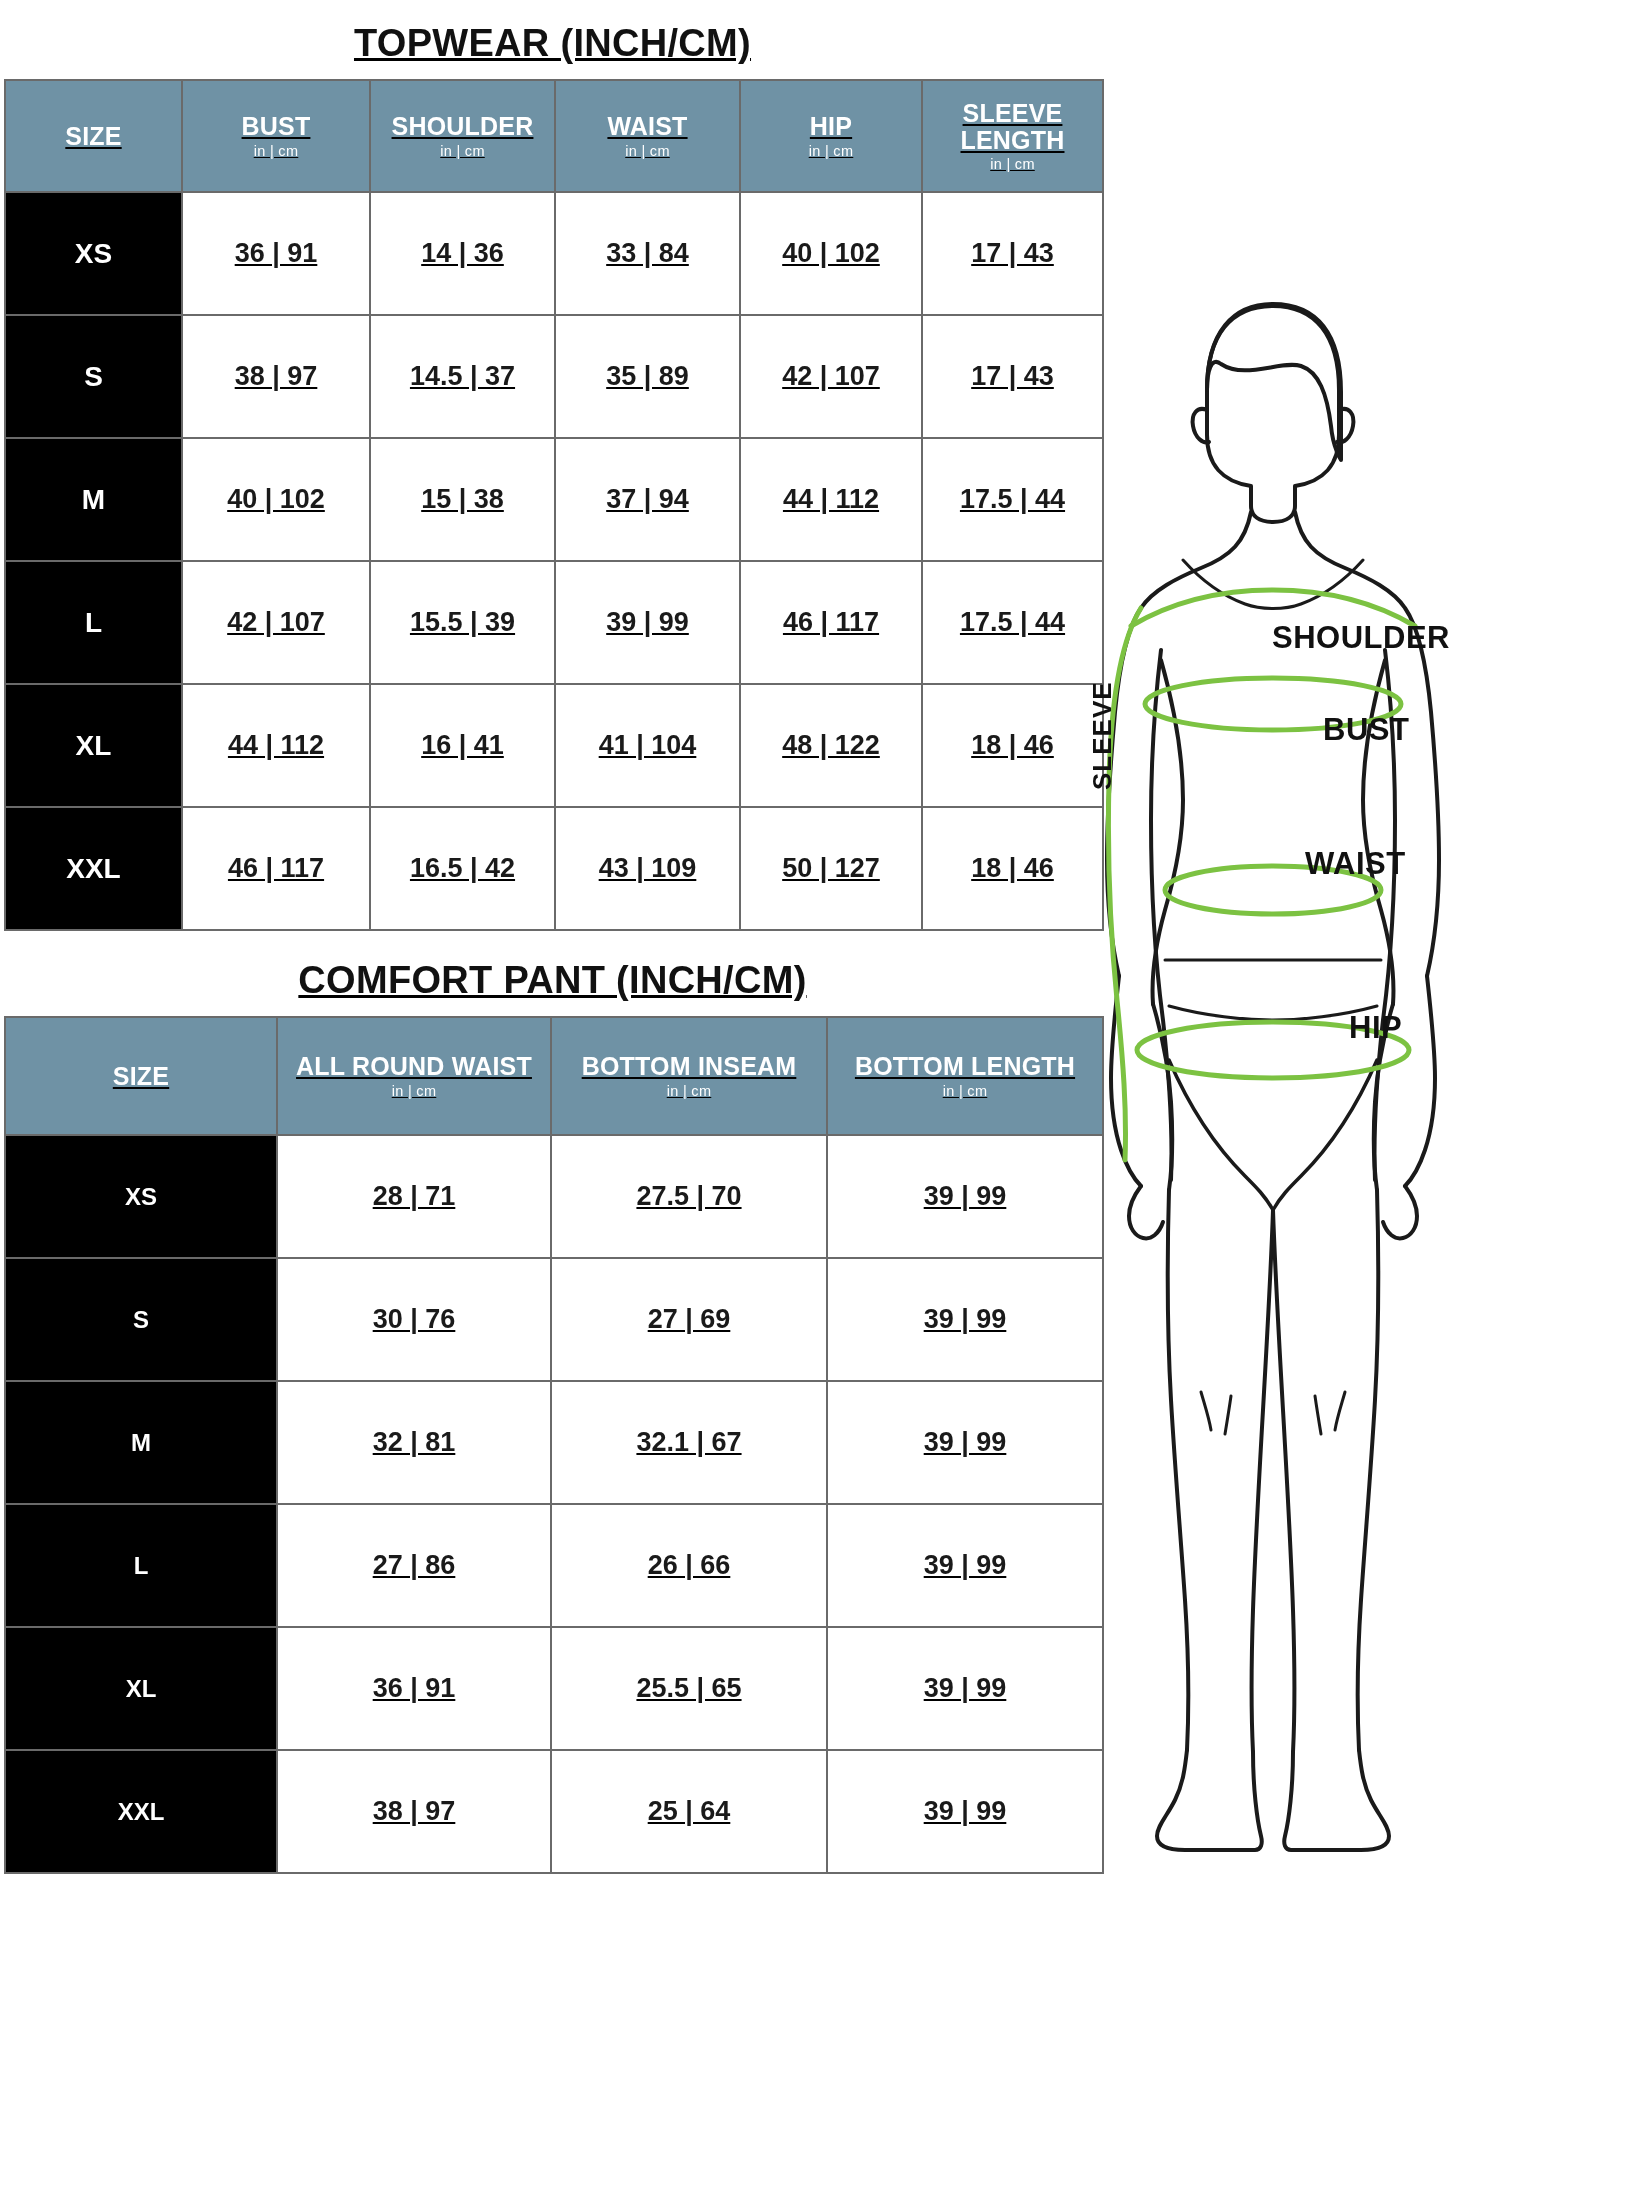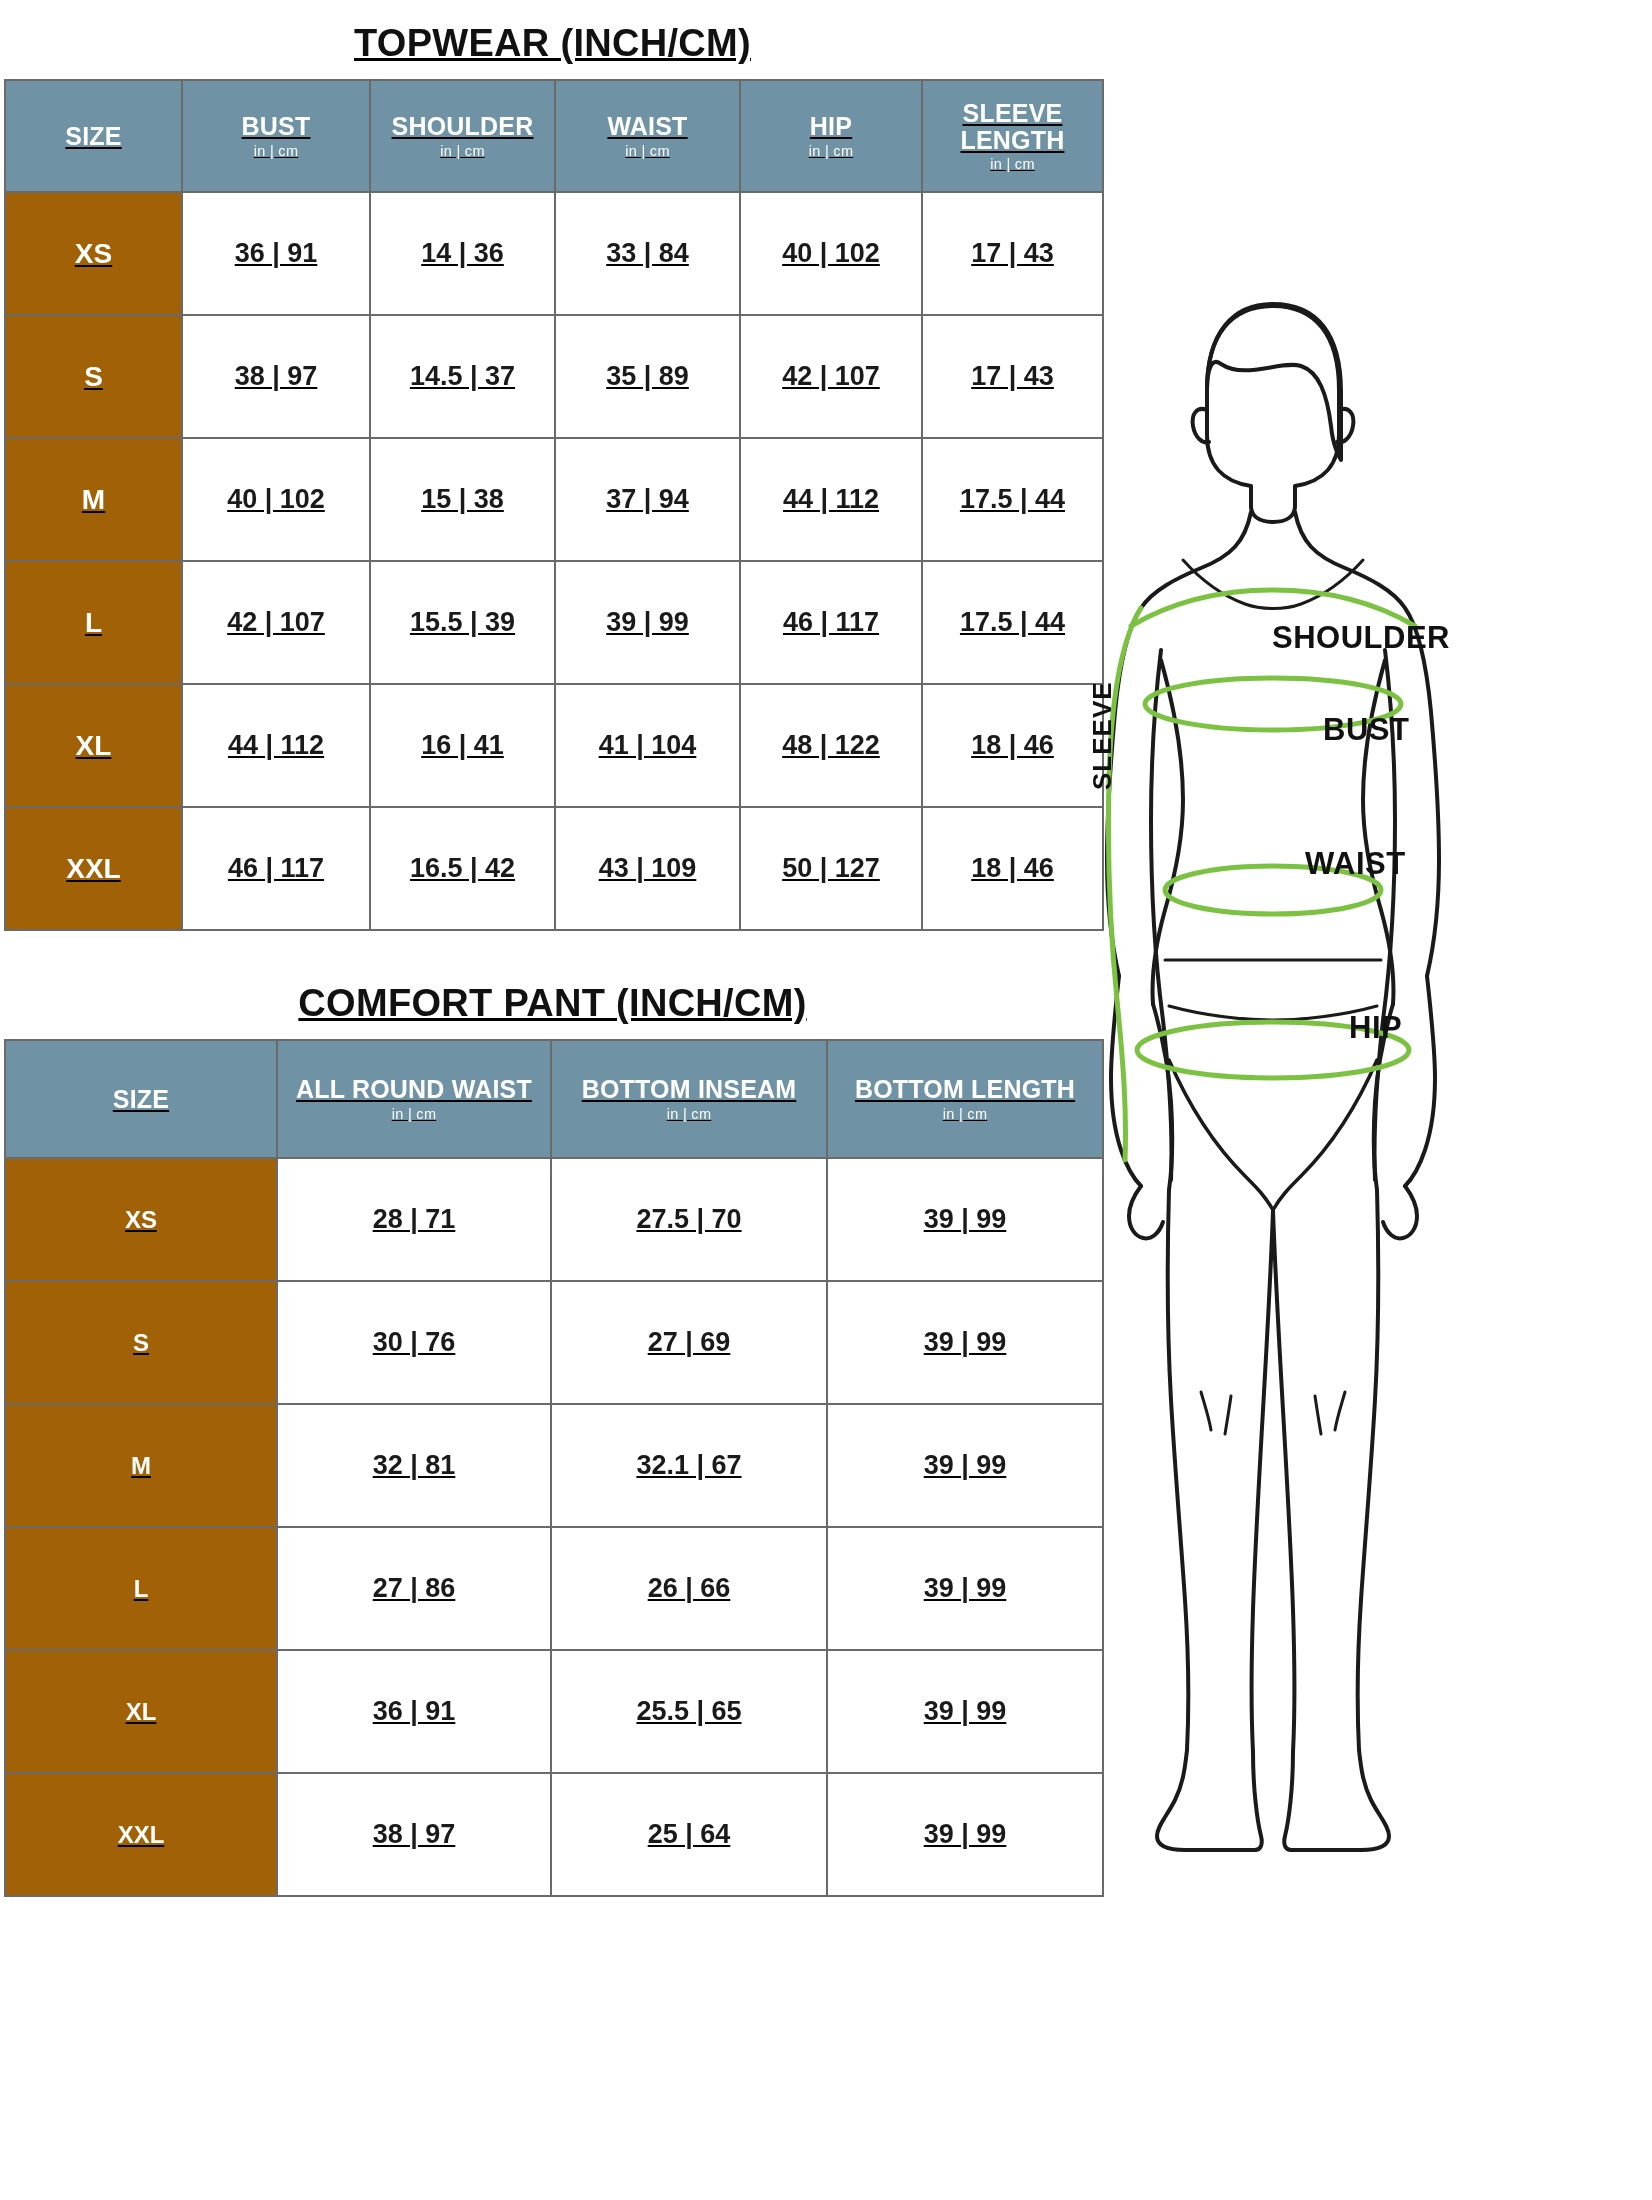--- a/index.html
+++ b/index.html
@@ -27,21 +27,21 @@
   }
 
   .chart-title {
     text-align: center;
     font-size: 38px;
     font-weight: bold;
     color: #111;
     letter-spacing: 0.3px;
     margin: 22px 0 14px 0;
   }
-  #pant-title { margin-top: 51px; }
+  #pant-title { margin-top: 28px; }
 
   table {
     border-collapse: collapse;
     width: 1098px;
     margin: 14px 0 0 4px;
     table-layout: fixed;
   }
   table td, table th {
     border: 2px solid #6a6a6a;
     text-align: center;
@@ -66,21 +66,21 @@
     letter-spacing: 0.3px;
   }
   tbody td {
     height: 123px;
     font-size: 27px;
     font-weight: bold;
     color: #1a1a1a;
     background: #ffffff;
   }
   tbody td.size-cell {
-    background: #a16207;
+    background: #000000;
     color: #ffffff;
     font-size: 28px;
     font-weight: bold;
   }
 
   
   #topwear-table col.c0 { width: 177px; }
   #topwear-table col.c1 { width: 188px; }
   #topwear-table col.c2 { width: 185px; }
   #topwear-table col.c3 { width: 185px; }

